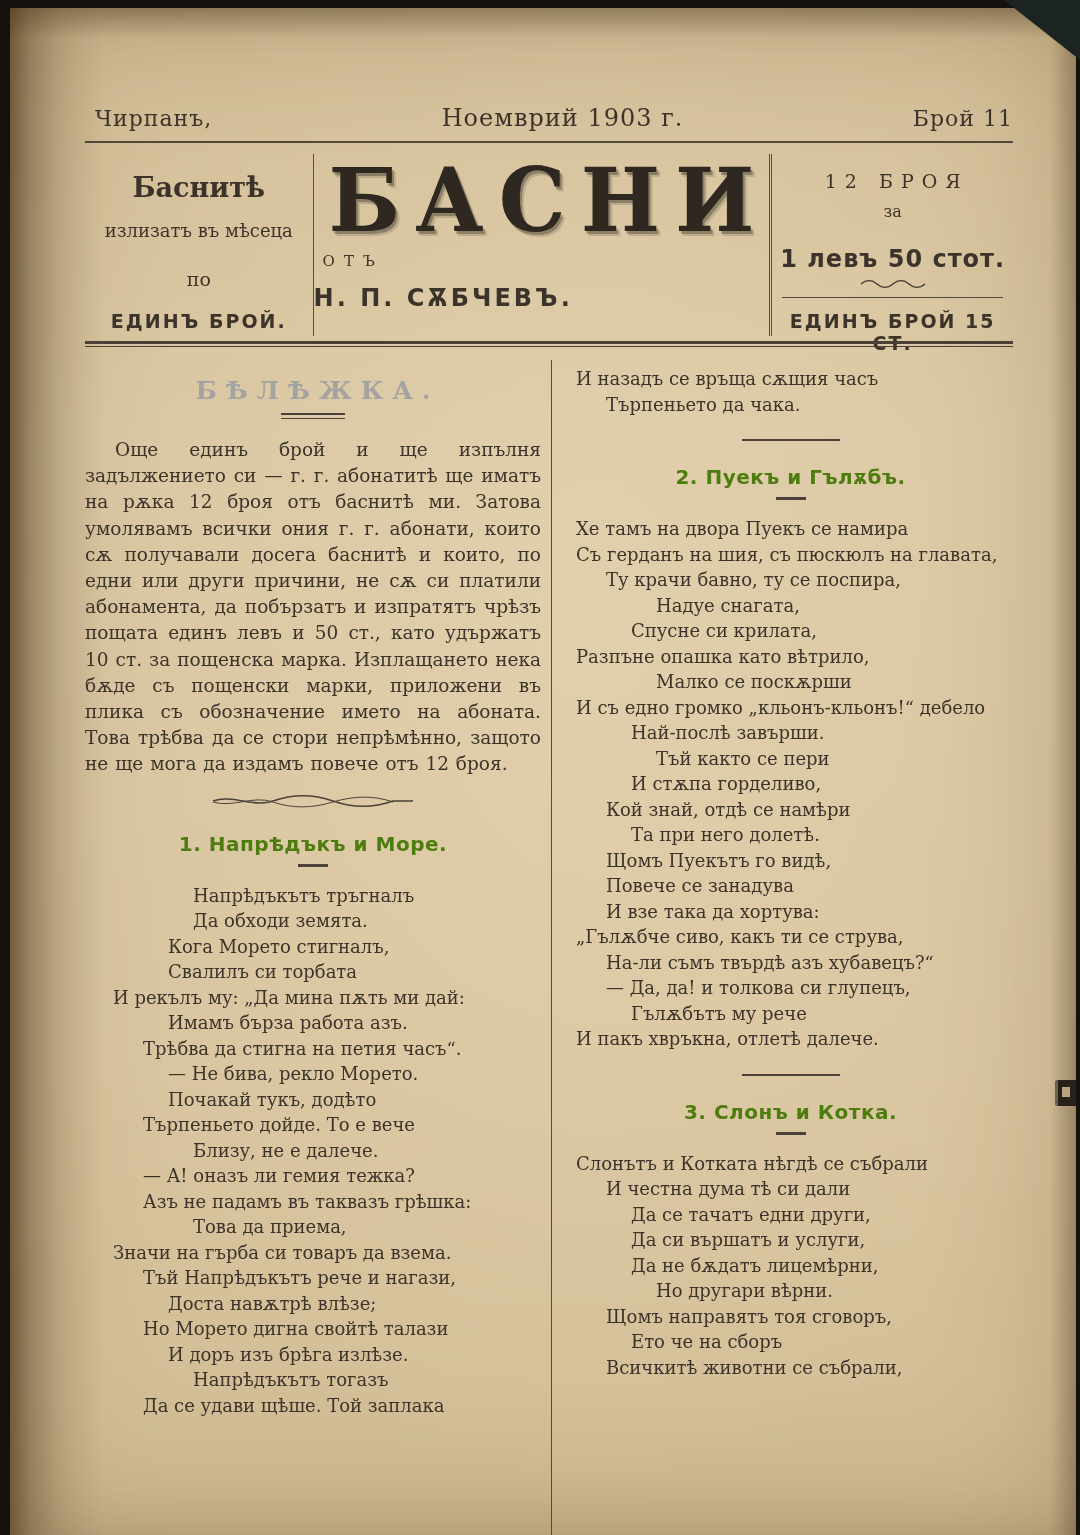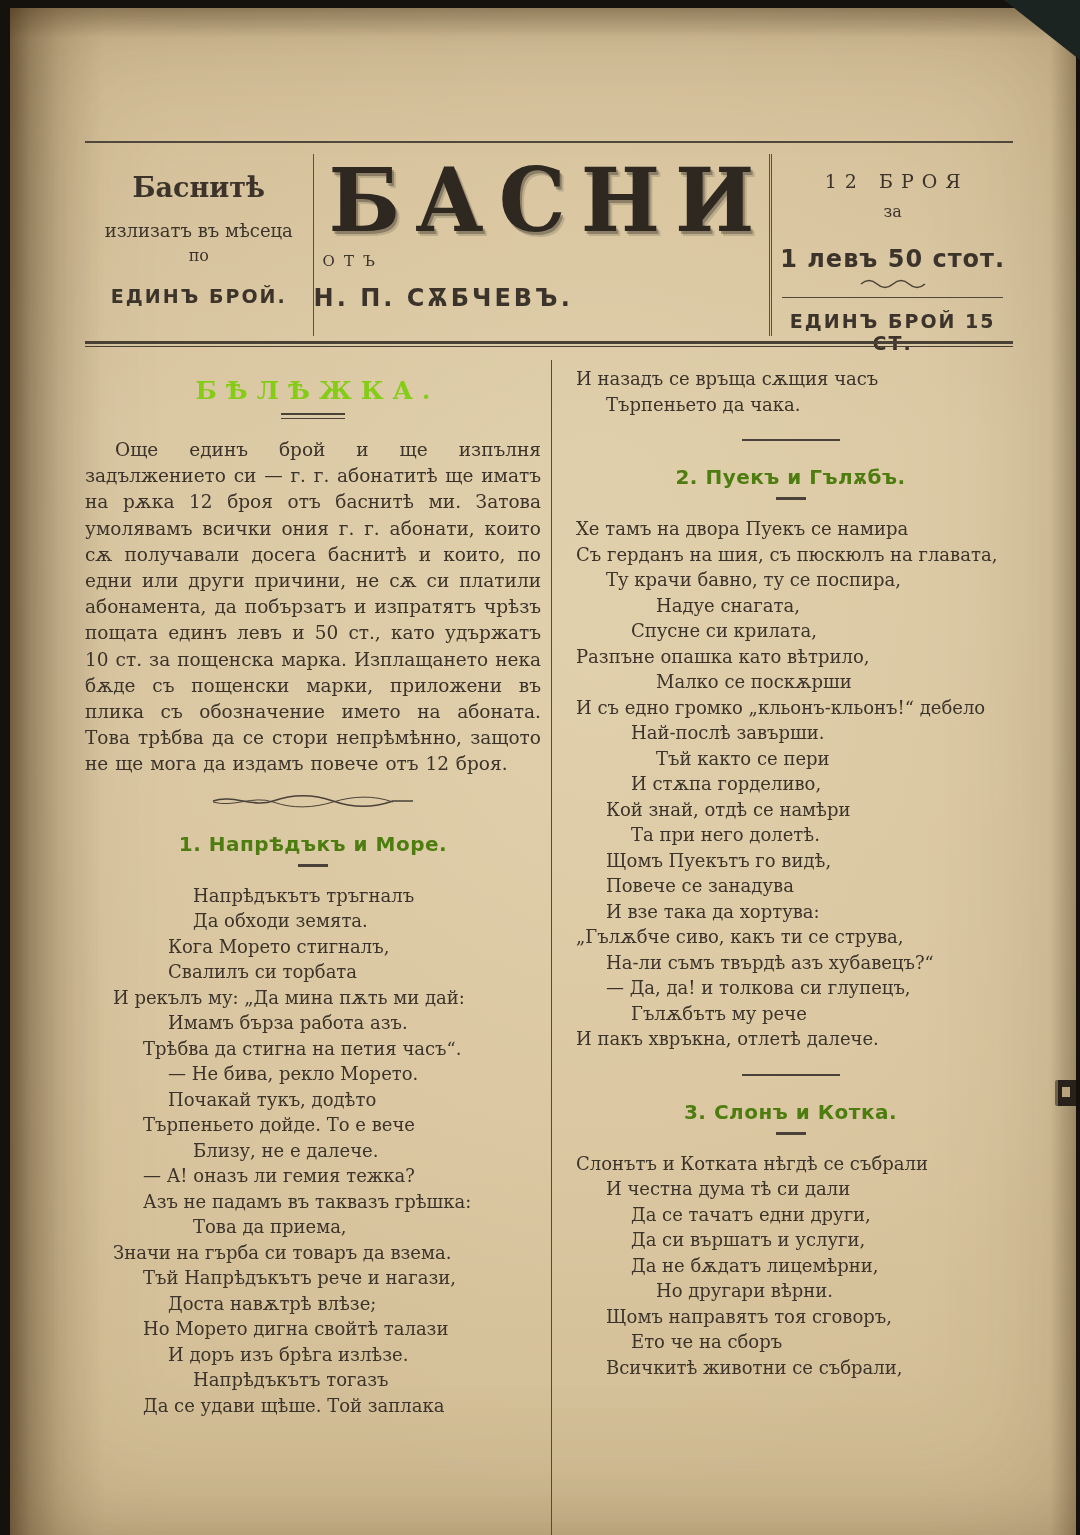--- a/index.html
+++ b/index.html
@@ -42,21 +42,21 @@
     font-size:22px;letter-spacing:1px;
   }
   .dateline .date{font-size:24px;}
   .header-rule{position:absolute;top:141px;left:85px;width:928px;height:2px;background:#51483c;}
 
   
   .masthead{position:absolute;top:150px;left:85px;width:928px;height:190px;display:flex;}
   .mh-left{width:244px;text-align:center;}
   .mh-left .l1{margin-top:22px;font-size:27px;font-weight:700;}
   .mh-left .l2{margin-top:17px;font-size:18px;}
-  .mh-left .l3{margin-top:5px;font-size:16px;}
+  .mh-left .l3{margin-top:27px;font-size:19px;}
   .mh-left .l4{margin-top:20px;font-size:19px;font-weight:700;font-family:"DejaVu Sans",sans-serif;letter-spacing:2px;}
   .vsep-a{width:0;border-left:1px solid #5a5044;margin:4px 0;
     background:repeating-linear-gradient(180deg,#5a5044 0 6px,transparent 6px 10px);}
   .vsep-b{width:0;border-left:3px double #5a5044;margin:4px 0;}
   .mh-center{flex:1;text-align:left;}
   .mh-title{
     margin-top:6px;font-size:84px;line-height:90px;font-weight:700;
     letter-spacing:15px;text-indent:15px;color:#2e2820;transform:scaleY(1.05);
     text-shadow:2px 2px 0 rgba(46,40,32,0.35),4px 4px 0 rgba(46,40,32,0.16);
   }
@@ -71,21 +71,21 @@
   .mh-right .r4{margin-top:12px;font-size:19px;font-weight:700;font-family:"DejaVu Sans",sans-serif;letter-spacing:2px;}
   .masthead-rule{position:absolute;top:341px;left:85px;width:928px;height:6px;
     border-top:3px solid #4a4136;border-bottom:1px solid #4a4136;box-sizing:border-box;}
 
   
   .columns{position:absolute;top:360px;left:85px;width:928px;bottom:0;display:flex;}
   .col-left{width:466px;padding-right:10px;box-sizing:border-box;}
   .col-div{width:0;border-left:1px solid #584a3a;}
   .col-right{flex:1;padding-left:16px;box-sizing:border-box;}
 
-  .note-heading{margin-top:16px;text-align:center;font-size:25px;font-weight:700;letter-spacing:9px;text-indent:9px;color:#84cc16;}
+  .note-heading{margin-top:16px;text-align:center;font-size:25px;font-weight:700;letter-spacing:9px;text-indent:9px;color:#a3a3a3;}
   .note-ornament{width:64px;height:3px;margin:8px auto 0;border-top:2px solid #4a4138;border-bottom:1px solid #4a4138;}
   .note-body{margin-top:18px;font-size:18.5px;line-height:26.2px;text-align:justify;text-indent:30px;word-spacing:1px;}
 
   .flourish{display:block;margin:16px auto 0;}
 
   .fable-heading{margin-top:24px;text-align:center;font-size:20px;font-weight:700;font-family:"DejaVu Sans",sans-serif;letter-spacing:0.5px;color:#4d7c0f;}
   .heading-mark{width:30px;height:3px;background:#4a4138;margin:8px auto 0;}
   .rule-short{width:98px;height:2px;background:#4a4138;margin:22px auto 0;}
 
   .poem{margin-top:16px;font-size:18px;}
@@ -101,20 +101,25 @@
 </head>
 <body>
 
 <div class="page">
   <div class="paper"></div>
   <div class="corner-shadow"></div>
   <div class="edge-smudge">
       <i></i>
     </div>
 
+  <div class="dateline">
+    <span class="place">Чирпанъ,</span>
+    <span class="date">Ноемврий 1903 г.</span>
+    <span class="issue">Брой 11</span>
+  </div>
   <div class="header-rule"></div>
 
   <div class="masthead">
     <div class="mh-left">
       <div class="l1">Баснитѣ</div>
       <div class="l2">излизатъ въ мѣсеца</div>
       <div class="l3">по</div>
       <div class="l4">ЕДИНЪ БРОЙ.</div>
     </div>
     <div class="vsep-a"></div>

